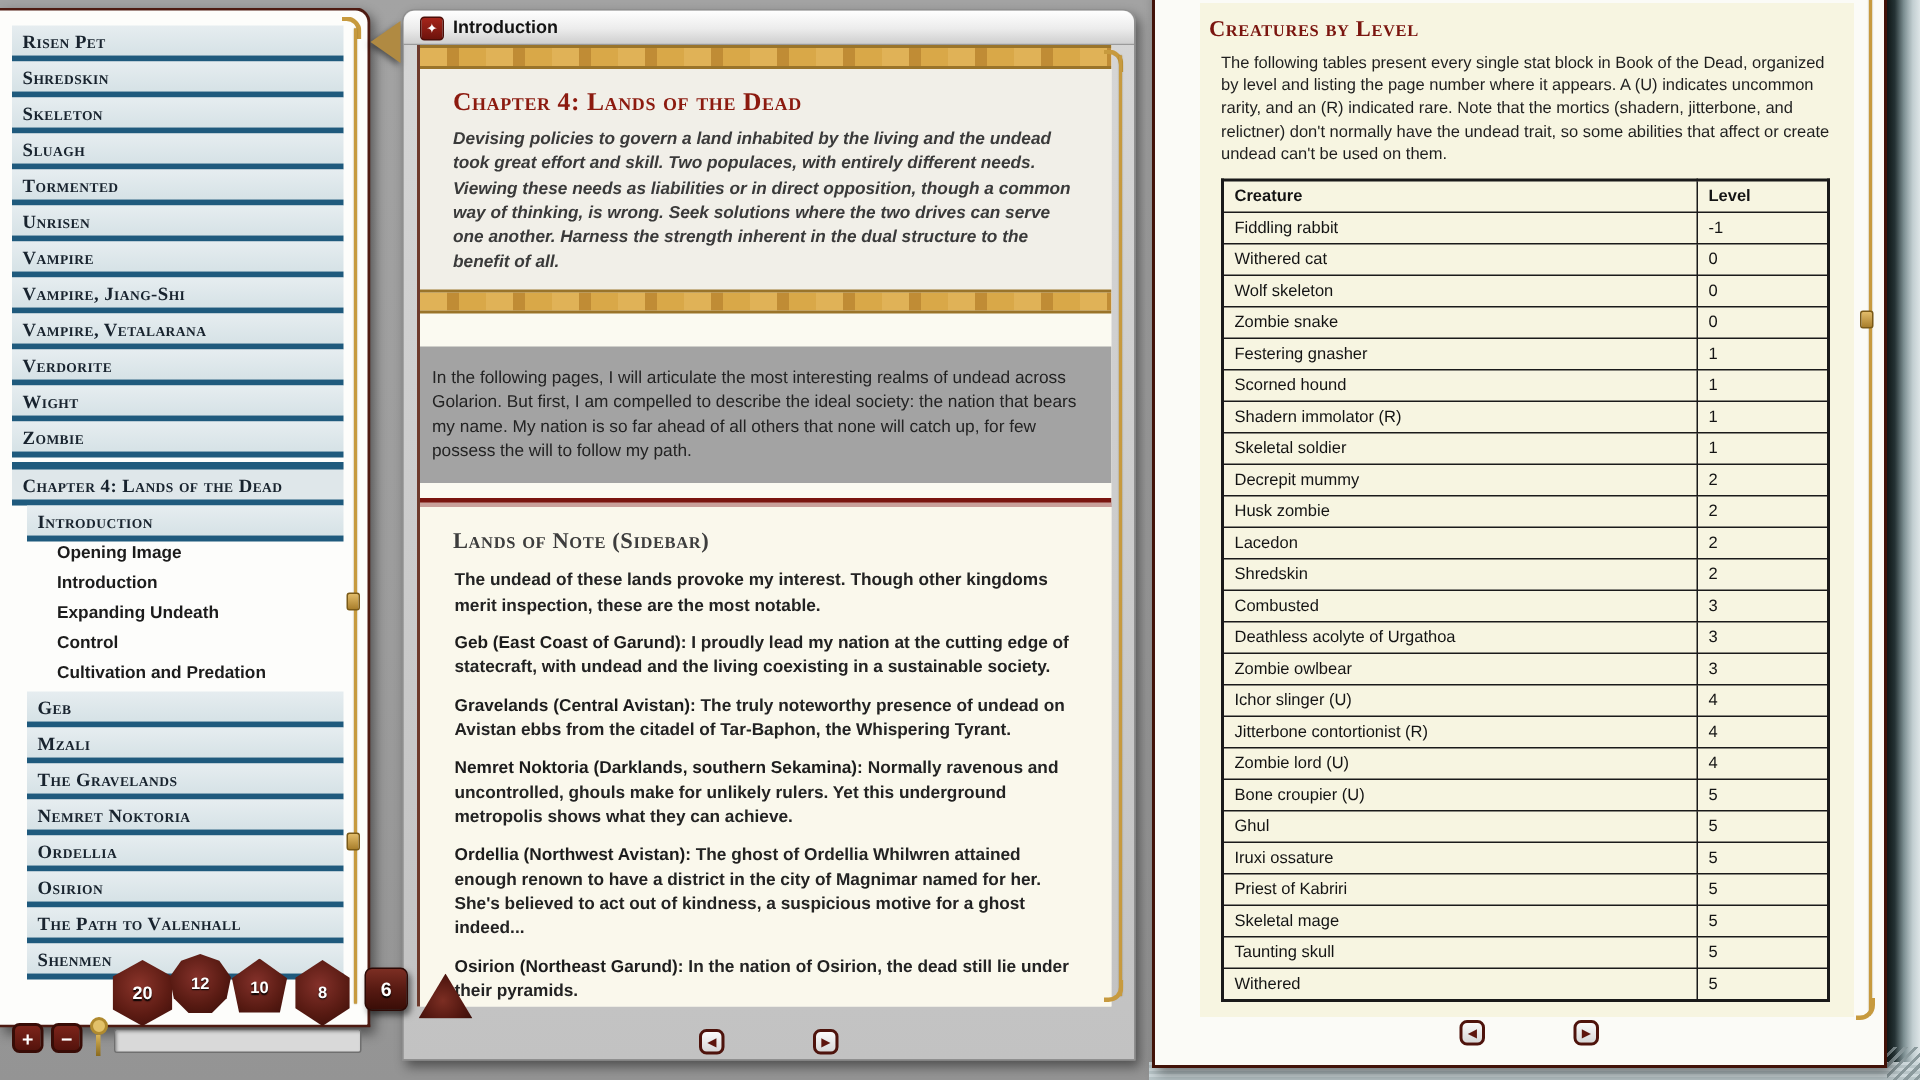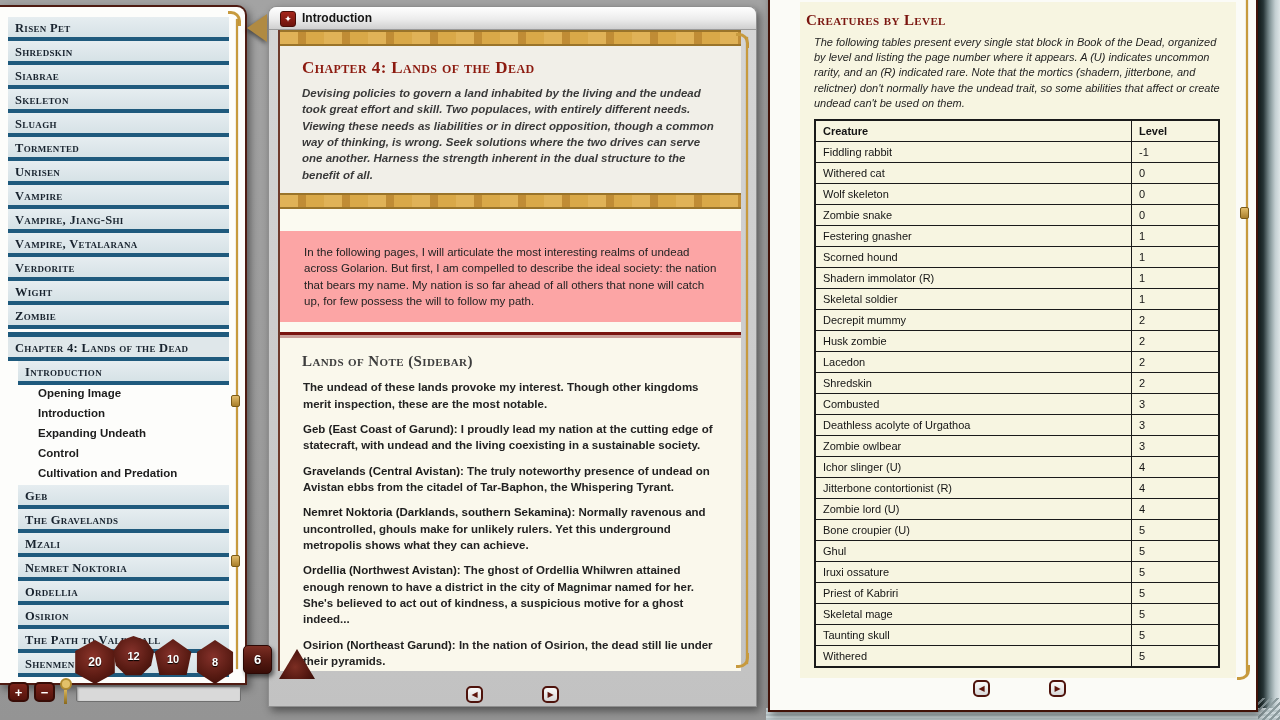--- a/index.html
+++ b/index.html
@@ -49,41 +49,41 @@
   #page{position:absolute;left:9px;top:23px;right:15px;bottom:35px;overflow:hidden;
     background:#fbfaf1;border-left:2px solid #6e3a2c;}
   .gold-band{height:12px;
     background:repeating-linear-gradient(90deg,#e0b257 0 18px,#c08c35 18px 26px,#d9a848 26px 44px);
     border-top:2px solid #9a742a;border-bottom:2px solid #9a742a;}
   .parchment{background:#f1efe8;padding:12px 22px 10px 22px;}
   .chapter-heading{margin:0 0 7px 0;font-family:"Liberation Serif",serif;font-variant:small-caps;
     font-size:17px;font-weight:700;color:#8c1a0f;letter-spacing:.4px;}
   .epigraph{margin:0;font-style:italic;font-size:11.5px;line-height:1.42;color:#3a3a3a;font-weight:600;}
   .spacer22{height:22px;} .spacer10{height:10px;}
-  .cream-block{background:#fca5a5;padding:13px 24px;}
+  .cream-block{background:#a3a3a3;padding:13px 8px;}
   .body-text{margin:0;font-size:11.5px;line-height:1.42;color:#232323;}
   .red-rule{height:3px;background:#7a150f;border-bottom:3px solid #c9a09a;}
   .note-section{background:#faf8ec;padding:15px 22px 10px 22px;}
   .note-heading{margin:0 0 9px 0;font-family:"Liberation Serif",serif;font-variant:small-caps;
     font-size:15px;font-weight:700;color:#3d3d3d;letter-spacing:.4px;}
   .entry{margin:0 0 9px 1px;font-size:11.5px;line-height:1.42;color:#232323;font-weight:bold;}
   .entry b{color:#1c1c1c;}
   #reader-scroll{right:8px;top:30px;bottom:42px;}
   
   .nav-btn{position:absolute;width:17px;height:17px;border:2px solid #4e130c;border-radius:5px;
     background:linear-gradient(180deg,#fafafa,#d8d8d8);color:#5e150d;font-size:8px;
     text-align:center;line-height:14px;cursor:pointer;padding:0;}
   
   #creatures-window{position:absolute;left:768px;top:-10px;width:486px;height:718px;
     background:#fbfbf7;border:2px solid #421208;box-shadow:3px 4px 8px rgba(0,0,0,.45);}
   #creatures-content{position:absolute;left:30px;top:10px;width:436px;height:676px;
     background:#f7f5e1;overflow:hidden;}
   .creatures-heading{margin:10px 14px 6px 6px;font-family:"Liberation Serif",serif;
     font-variant:small-caps;font-size:15px;font-weight:700;color:#7a150f;letter-spacing:.4px;}
-  .creatures-desc{margin:0 16px 8px 14px;font-size:11px;line-height:1.38;color:#1f1f1f;font-style:italic;}
+  .creatures-desc{margin:0 16px 8px 14px;font-size:11px;line-height:1.38;color:#1f1f1f;}
   table.creatures{border-collapse:collapse;margin:2px 14px;width:406px;
     border:2px solid #1a1a1a;font-size:11px;color:#141414;}
   table.creatures th,table.creatures td{border:1px solid #1a1a1a;padding:3px 7px;height:14px;
     text-align:left;font-weight:400;}
   table.creatures th{font-weight:700;}
   table.creatures .lvl{width:72px;}
   #creatures-scroll{right:8px;top:0;bottom:34px;}
   
   .die{position:absolute;color:#fff;font-weight:700;text-align:center;
     text-shadow:0 1px 1px #000;z-index:50;cursor:pointer;
@@ -127,21 +127,20 @@
   <div class="bottom-right"></div>
   <div class="resize-grip"></div>
 
   <div id="sidebar-window">
     <div class="nav-list">
 
         <div class="nav-item">Risen Pet</div>
 
         <div class="nav-item">Shredskin</div>
 
-        <div class="nav-item">Siabrae</div>
 
         <div class="nav-item">Skeleton</div>
 
         <div class="nav-item">Sluagh</div>
 
         <div class="nav-item">Tormented</div>
 
         <div class="nav-item">Unrisen</div>
 
         <div class="nav-item">Vampire</div>
@@ -164,23 +163,23 @@
         <div class="nav-sub">Introduction</div>
 
         <div class="nav-sub">Expanding Undeath</div>
 
         <div class="nav-sub">Control</div>
 
         <div class="nav-sub">Cultivation and Predation</div>
 
         <div class="nav-item indent">Geb</div>
 
+        <div class="nav-item indent">Mzali</div>
+
         <div class="nav-item indent">The Gravelands</div>
-
-        <div class="nav-item indent">Mzali</div>
 
         <div class="nav-item indent">Nemret Noktoria</div>
 
         <div class="nav-item indent">Ordellia</div>
 
         <div class="nav-item indent">Osirion</div>
 
         <div class="nav-item indent">The Path to Valenhall</div>
 
         <div class="nav-item indent">Shenmen</div>

